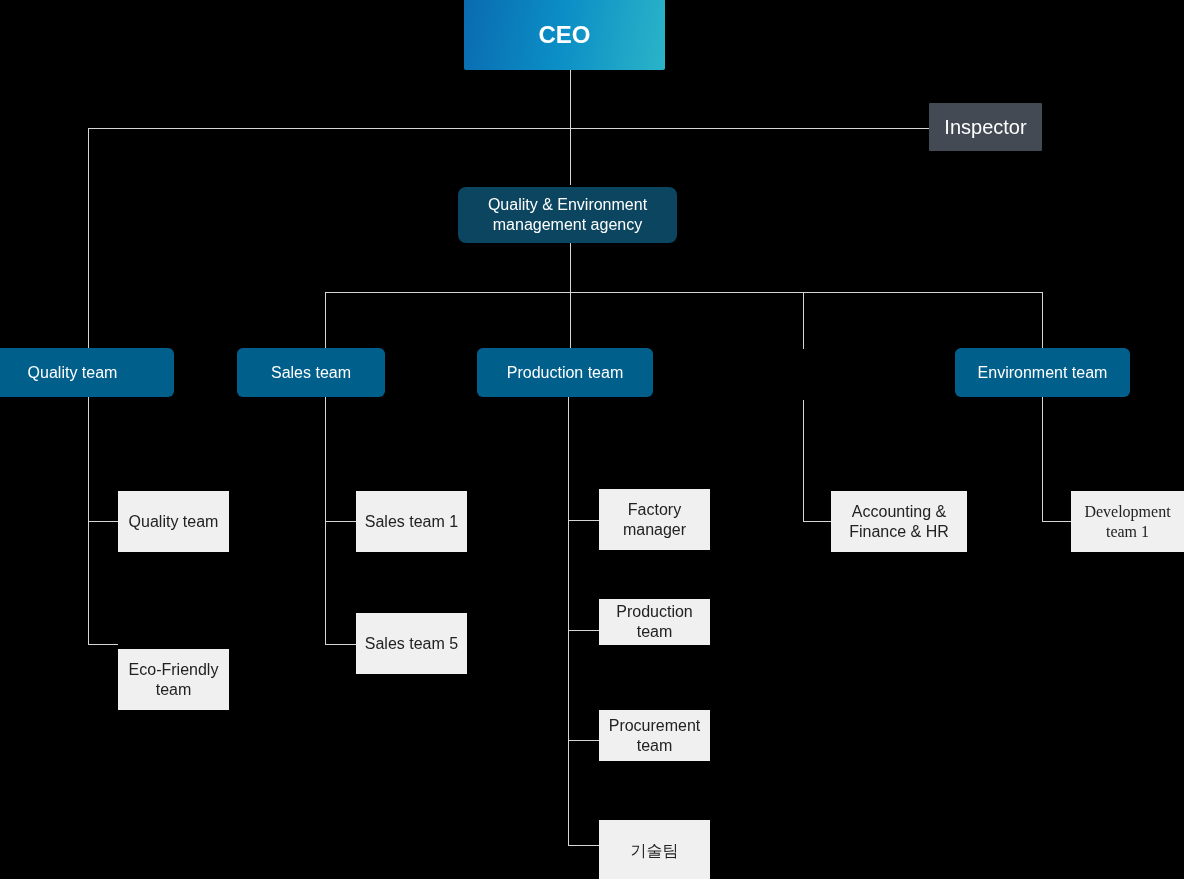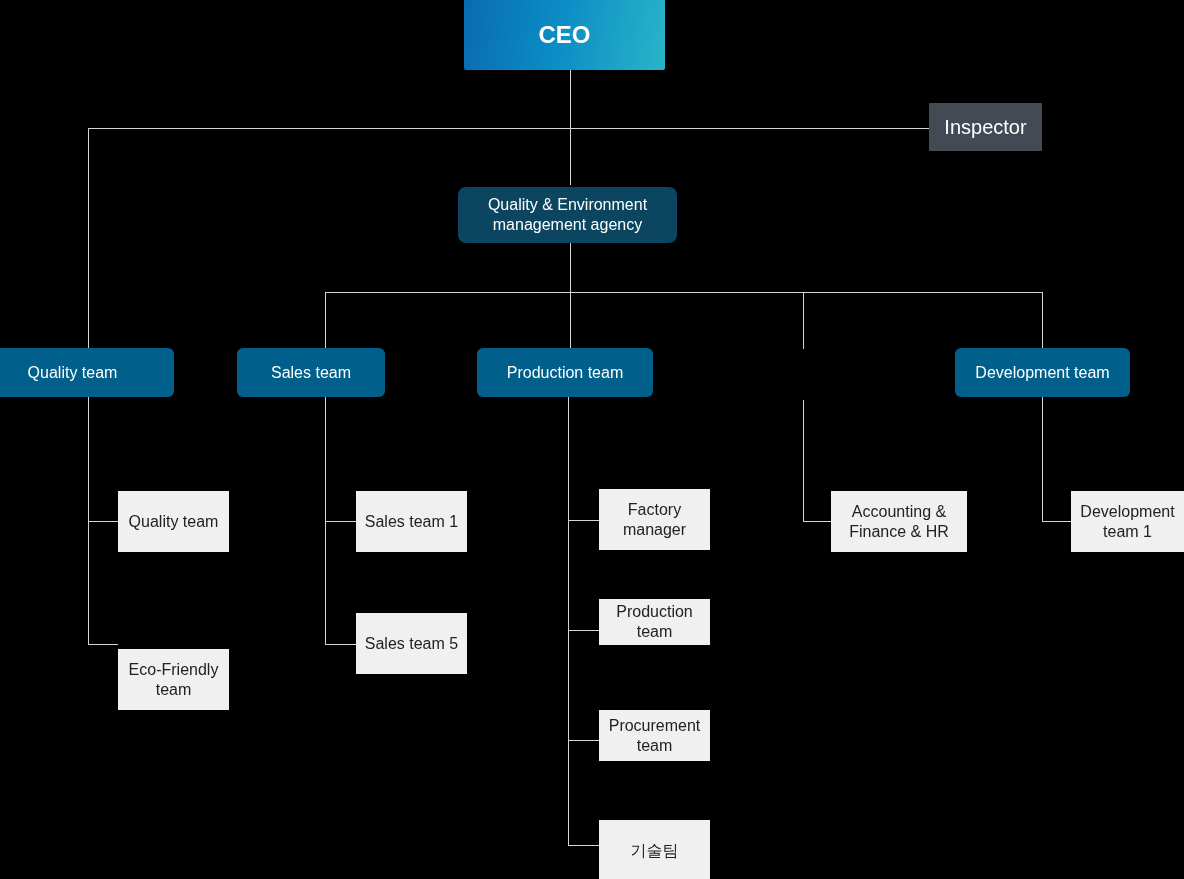--- a/index.html
+++ b/index.html
@@ -116,21 +116,21 @@
   <div class="node node-agency" style="left:458px; top:187px; width:219px; height:56px;">Quality &amp; Environment
 management agency</div>
 
   <div class="node node-dept" style="left:-29px; top:348px; width:203px; height:49px;">Quality team</div>
 
   <div class="node node-dept" style="left:237px; top:348px; width:148px; height:49px;">Sales team</div>
 
   <div class="node node-dept" style="left:477px; top:348px; width:176px; height:49px;">Production team</div>
 
 
-  <div class="node node-dept" style="left:955px; top:348px; width:175px; height:49px;">Development team</div>
+  <div class="node node-dept" style="left:955px; top:348px; width:175px; height:49px;">Environment team</div>
 
   <div class="node node-sub" style="left:118px; top:491px; width:111px; height:61px;">Quality team</div>
 
   <div class="node node-sub" style="left:118px; top:649px; width:111px; height:61px;">Eco-Friendly
 team</div>
 
   <div class="node node-sub" style="left:356px; top:491px; width:111px; height:61px;">Sales team 1</div>
 
   <div class="node node-sub" style="left:356px; top:613px; width:111px; height:61px;">Sales team 5</div>
 
@@ -141,16 +141,16 @@
 team</div>
 
   <div class="node node-sub" style="left:599px; top:710px; width:111px; height:51px;">Procurement
 team</div>
 
   <div class="node node-sub" style="left:599px; top:820px; width:111px; height:61px;">기술팀</div>
 
   <div class="node node-sub" style="left:831px; top:491px; width:136px; height:61px;">Accounting &amp;
 Finance &amp; HR</div>
 
-  <div class="node node-sub" style="left:1071px; top:491px; width:113px; height:61px;">Development
+  <div class="node node-sub" style="left:1071px; top:491px; width:113px; height:61px;font-family:Liberation Serif, serif;">Development
 team 1</div>
 
 </div>
 
 </body></html>

